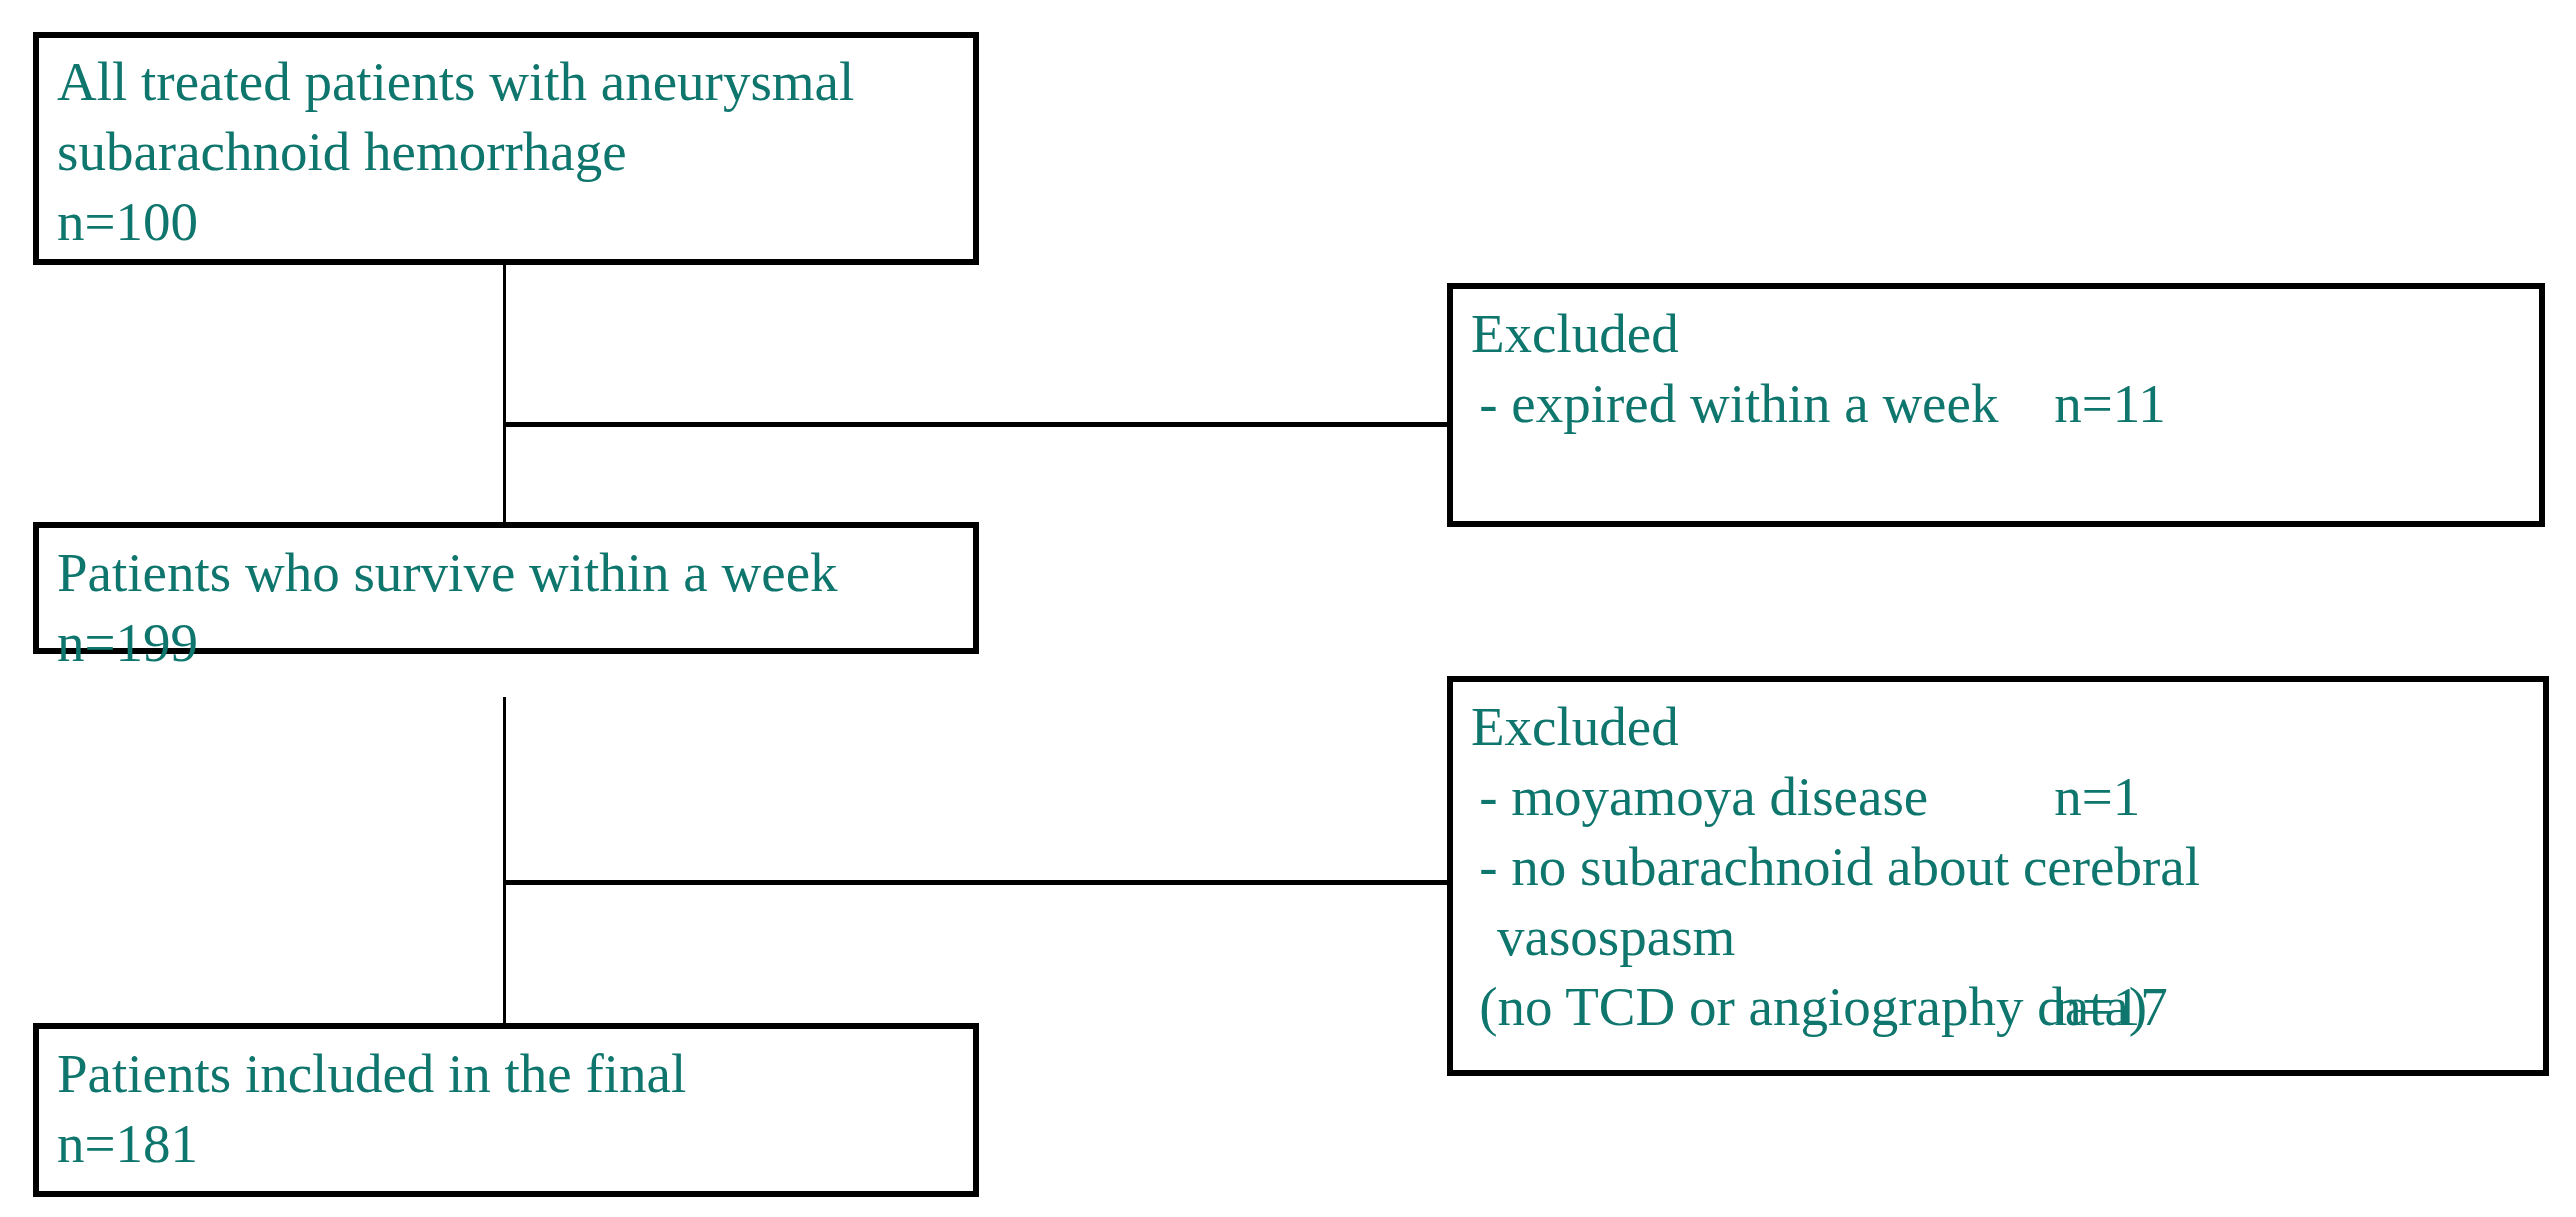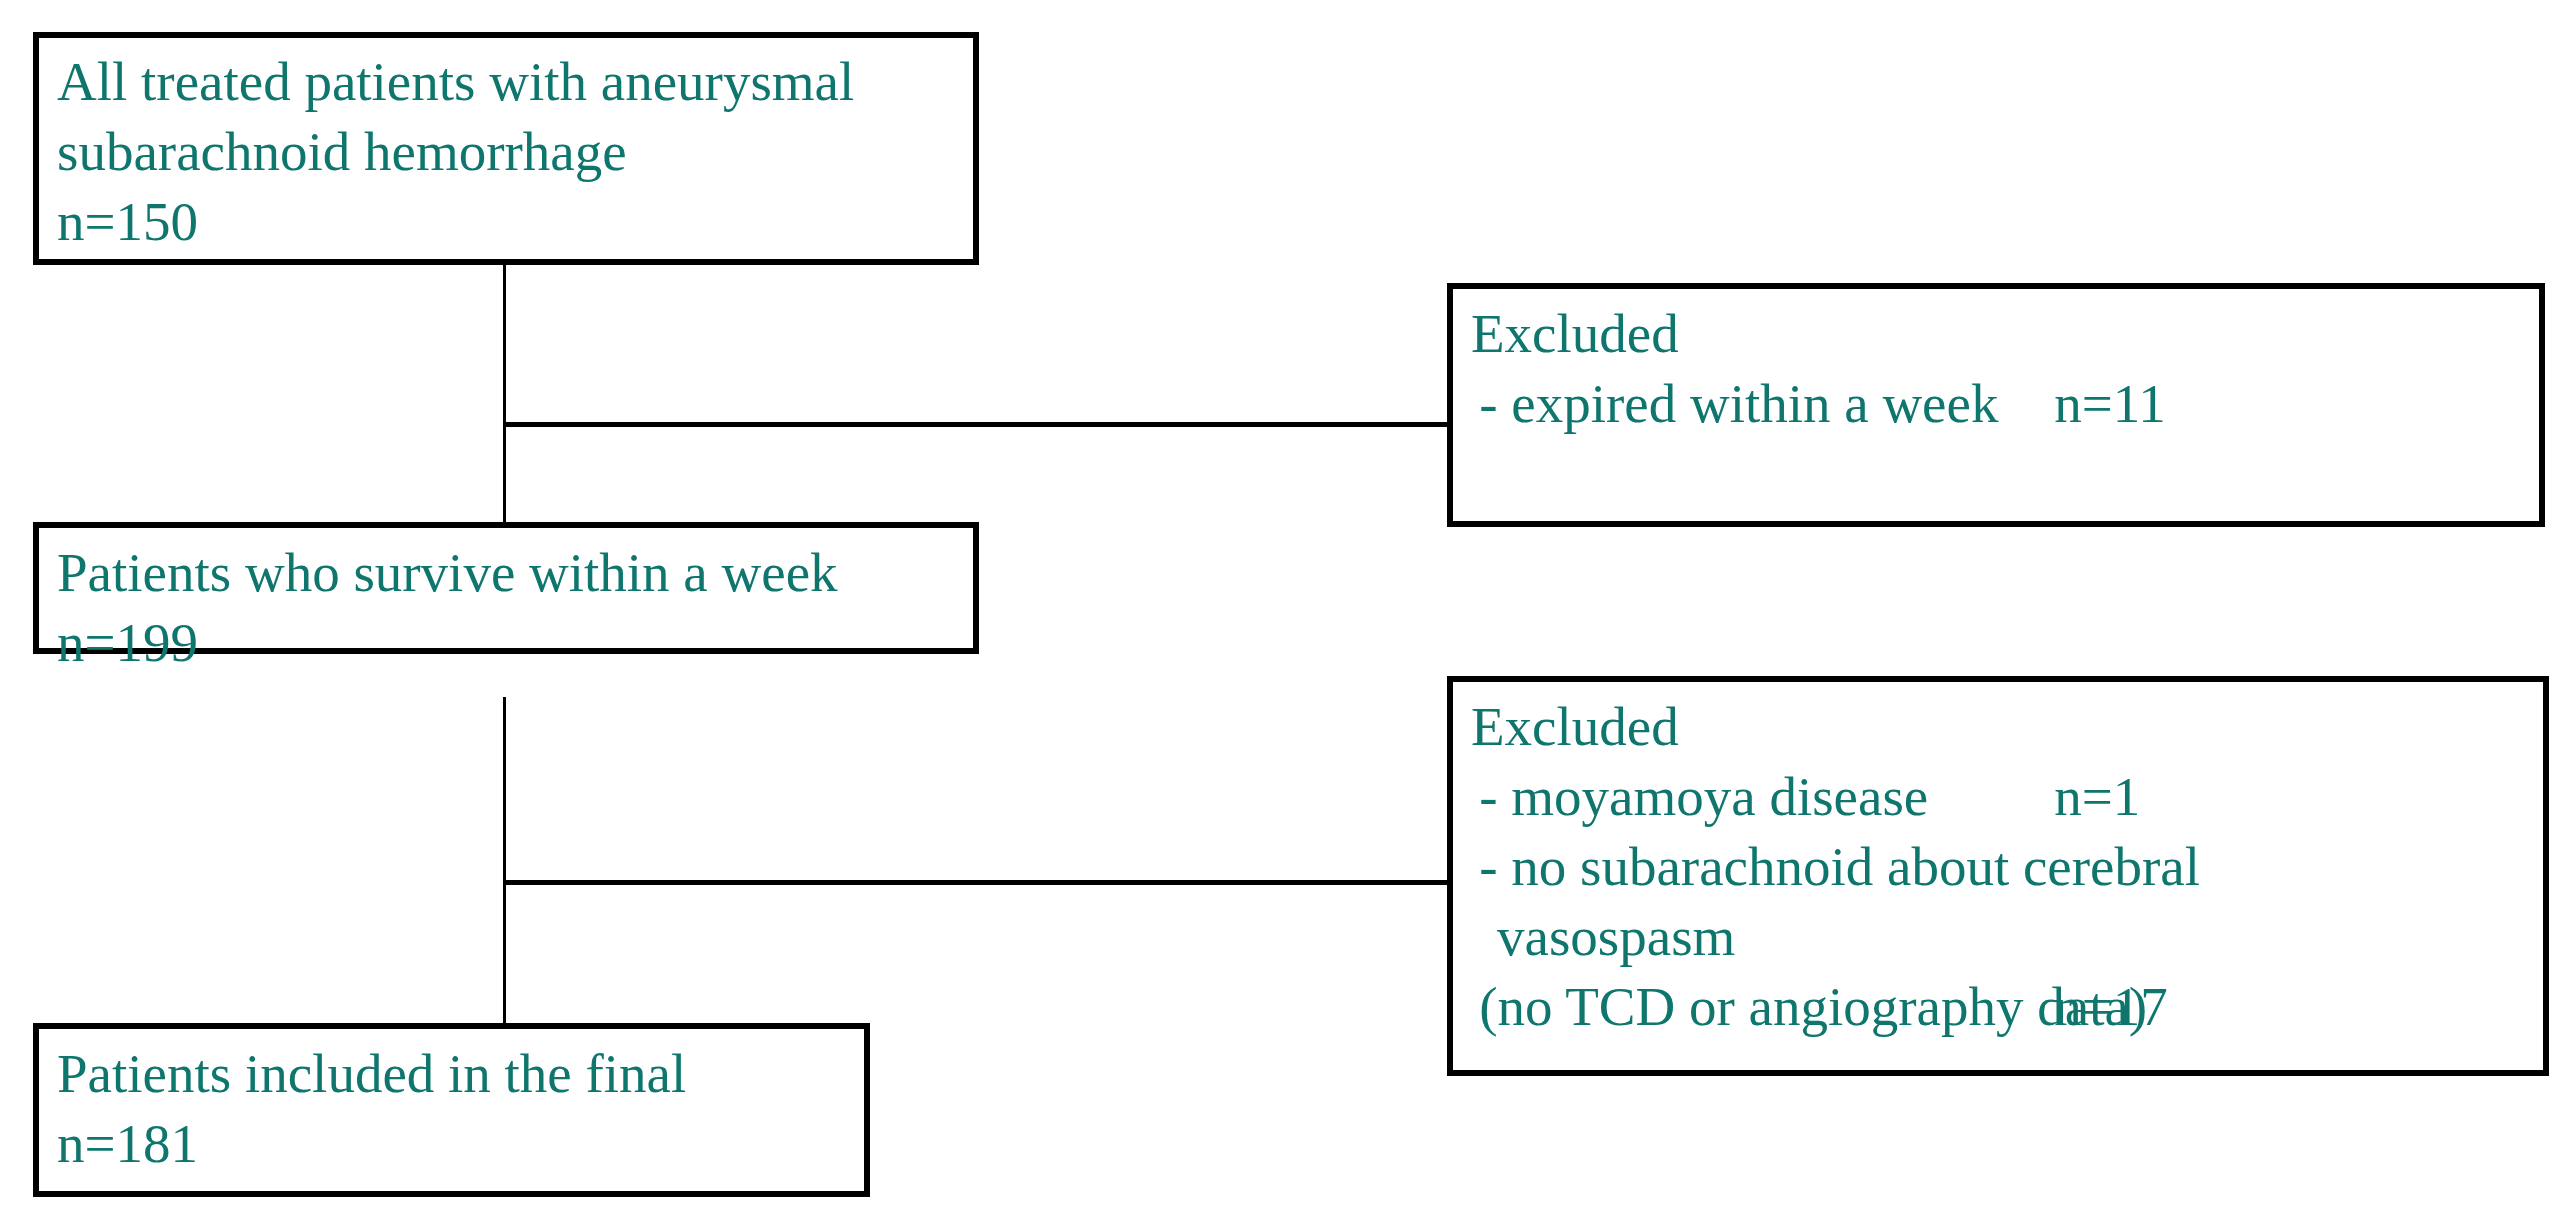--- a/index.html
+++ b/index.html
@@ -40,21 +40,21 @@
   .connector {
     position: absolute;
     background: #000000;
   }
   .connector.v { width: 2.7px; }
   .connector.h { height: 4.8px; }
 
   
   #box-enrolled   { left: 33px;   top: 31.5px;   width: 946px; height: 233px; }
   #box-survived   { left: 33px;   top: 522px;  width: 946px; height: 132px; }
-  #box-final      { left: 33px;   top: 1023px; width: 837px; height: 174px; }
+  #box-final      { left: 33px;   top: 1023px; width: 946px; height: 174px; }
 
   
   #box-excluded-week      { left: 1447px; top: 283px;  width: 1098px; height: 244px; }
   #box-excluded-vasospasm { left: 1447px; top: 676px;  width: 1102px; height: 400px; }
 
   
   #connector-v1 { left: 503px; top: 264px;  height: 258px; }
   #connector-v2 { left: 503px; top: 697px; height: 326px; }
   #connector-h1 { left: 506px; top: 422px;  width: 941px; }
   #connector-h2 { left: 506px; top: 880px; width: 941px; }
@@ -65,21 +65,21 @@
 <div id="canvas">
 
   <div id="connector-v1" class="connector v"></div>
   <div id="connector-h1" class="connector h"></div>
   <div id="connector-v2" class="connector v"></div>
   <div id="connector-h2" class="connector h"></div>
 
   <div id="box-enrolled" class="box">
     <div class="row">All treated patients with aneurysmal</div>
     <div class="row">subarachnoid hemorrhage</div>
-    <div class="row">n=150</div>
+    <div class="row">n=100</div>
   </div>
 
   <div id="box-excluded-week" class="box">
     <div class="row">Excluded</div>
     <div class="row indent-sm">
       <span>- expired within a week</span>
       <span class="count">n=11</span>
     </div>
   </div>
 

